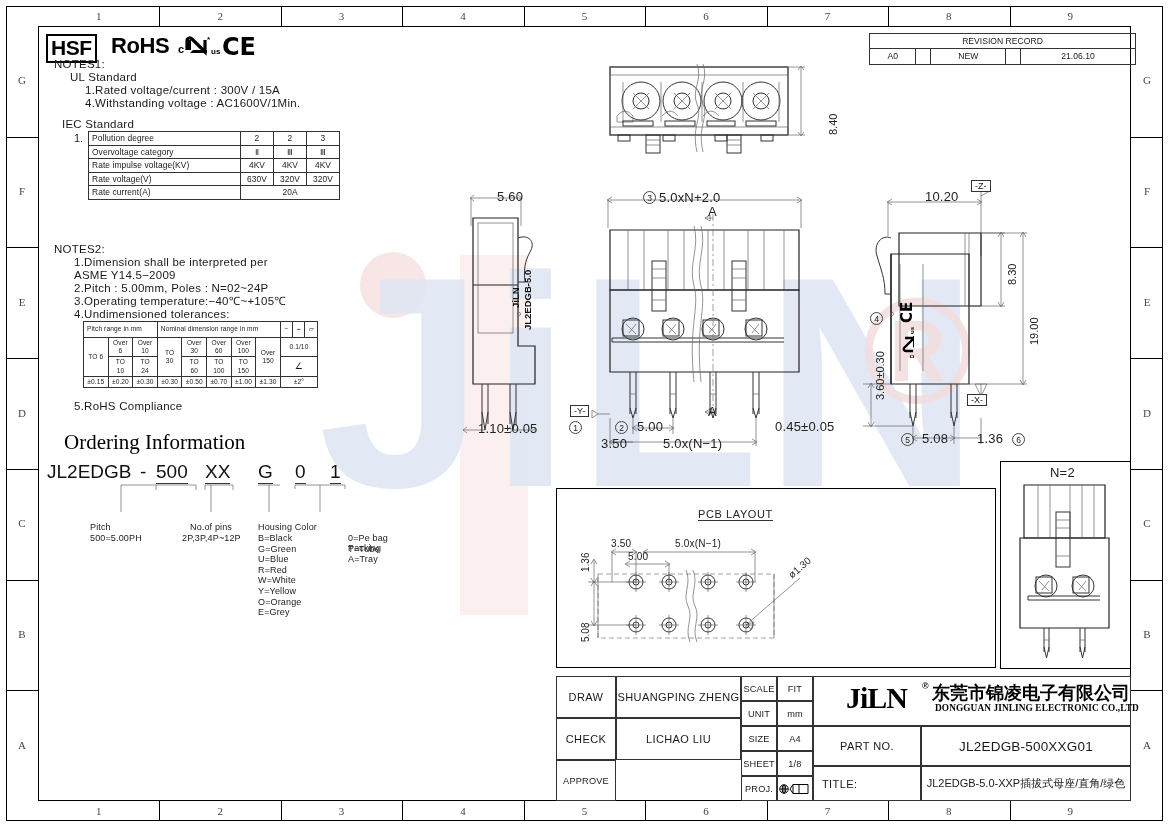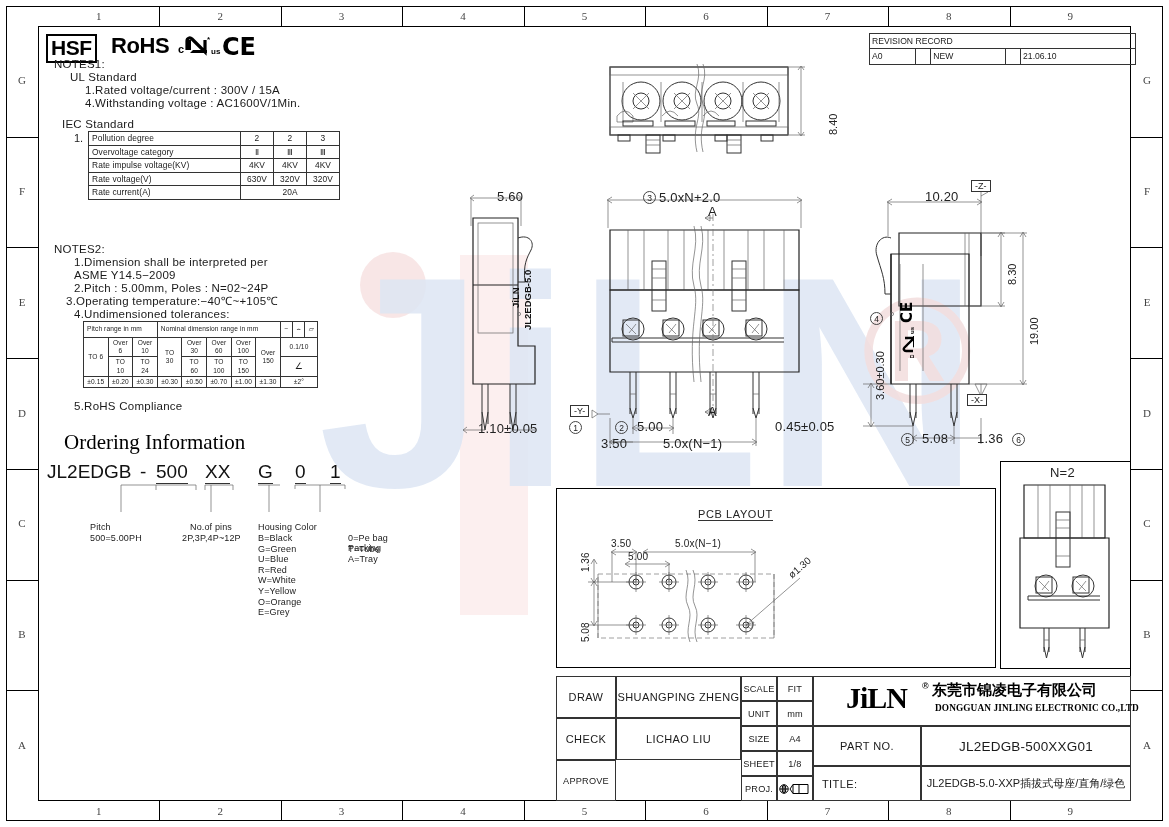--- a/index.html
+++ b/index.html
@@ -139,21 +139,21 @@
   .ord-desc { font-size: 9px; color: #1a1a1a; line-height: 10.6px; letter-spacing: .15px; }
 
   
   table.rev {
     position: absolute; left: 869px; top: 33px;
     border-collapse: collapse;
     font-size: 8.6px; color: #1a1a1a;
   }
   table.rev td {
     border: 0.8px solid #333;
-    text-align: left;
+    text-align: center;
     padding: 2px 2px;
     font-weight: normal;
     line-height: 1.2;
   }
 
   
   .tb { position: absolute; border: 1px solid #000; }
   .tb-cell {
     position: absolute;
     border: 0.9px solid #333;
@@ -169,21 +169,21 @@
   .jiln-logo {
     position: absolute;
     font-family: "Liberation Serif", serif;
     font-weight: bold;
     font-size: 30px;
     letter-spacing: -1px;
     color: #000;
   }
   .cn-name {
     position: absolute;
-    font-size: 15px; font-weight: bold; color: #000;
+    font-size: 18px; font-weight: bold; color: #000;
     font-family: "DejaVu Sans", sans-serif;
     letter-spacing: 0px;
   }
   .en-name {
     position: absolute;
     font-size: 9.3px; font-weight: bold; color: #000;
     font-family: "Liberation Serif", serif;
     letter-spacing: .1px;
   }
 
@@ -368,21 +368,21 @@
           <td class="l">Rate current(A)</td>
           <td colspan="3">20A</td>
         </tr>
       </tbody>
   </table>
 
   <div class="t note" style="left:54px; top:243px;">NOTES2:</div>
   <div class="t note" style="left:74px; top:256px;">1.Dimension shall be interpreted per</div>
   <div class="t note" style="left:74px; top:269px;">  ASME Y14.5−2009</div>
   <div class="t note" style="left:74px; top:282px;">2.Pitch : 5.00mm, Poles : N=02~24P</div>
-  <div class="t note" style="left:66px; top:295px;">3.Operating temperature:−40℃~+105℃</div>
+  <div class="t note" style="left:74px; top:295px;">3.Operating temperature:−40℃~+105℃</div>
   <div class="t note" style="left:74px; top:308px;">4.Undimensioned tolerances:</div>
   <div class="t note" style="left:74px; top:400px;">5.RoHS Compliance</div>
 
   <table class="spec" style="left:83px; top:321px; width:235px; font-size:6.6px;">
     <tbody>
       <tr>
         <td colspan="3" class="l" style="height:16px;">Pitch range in mm</td>
         <td colspan="5" class="l">Nominal dimension range in mm</td>
         <td style="width:12px;">−</td>
         <td style="width:12px;">⌢</td>

